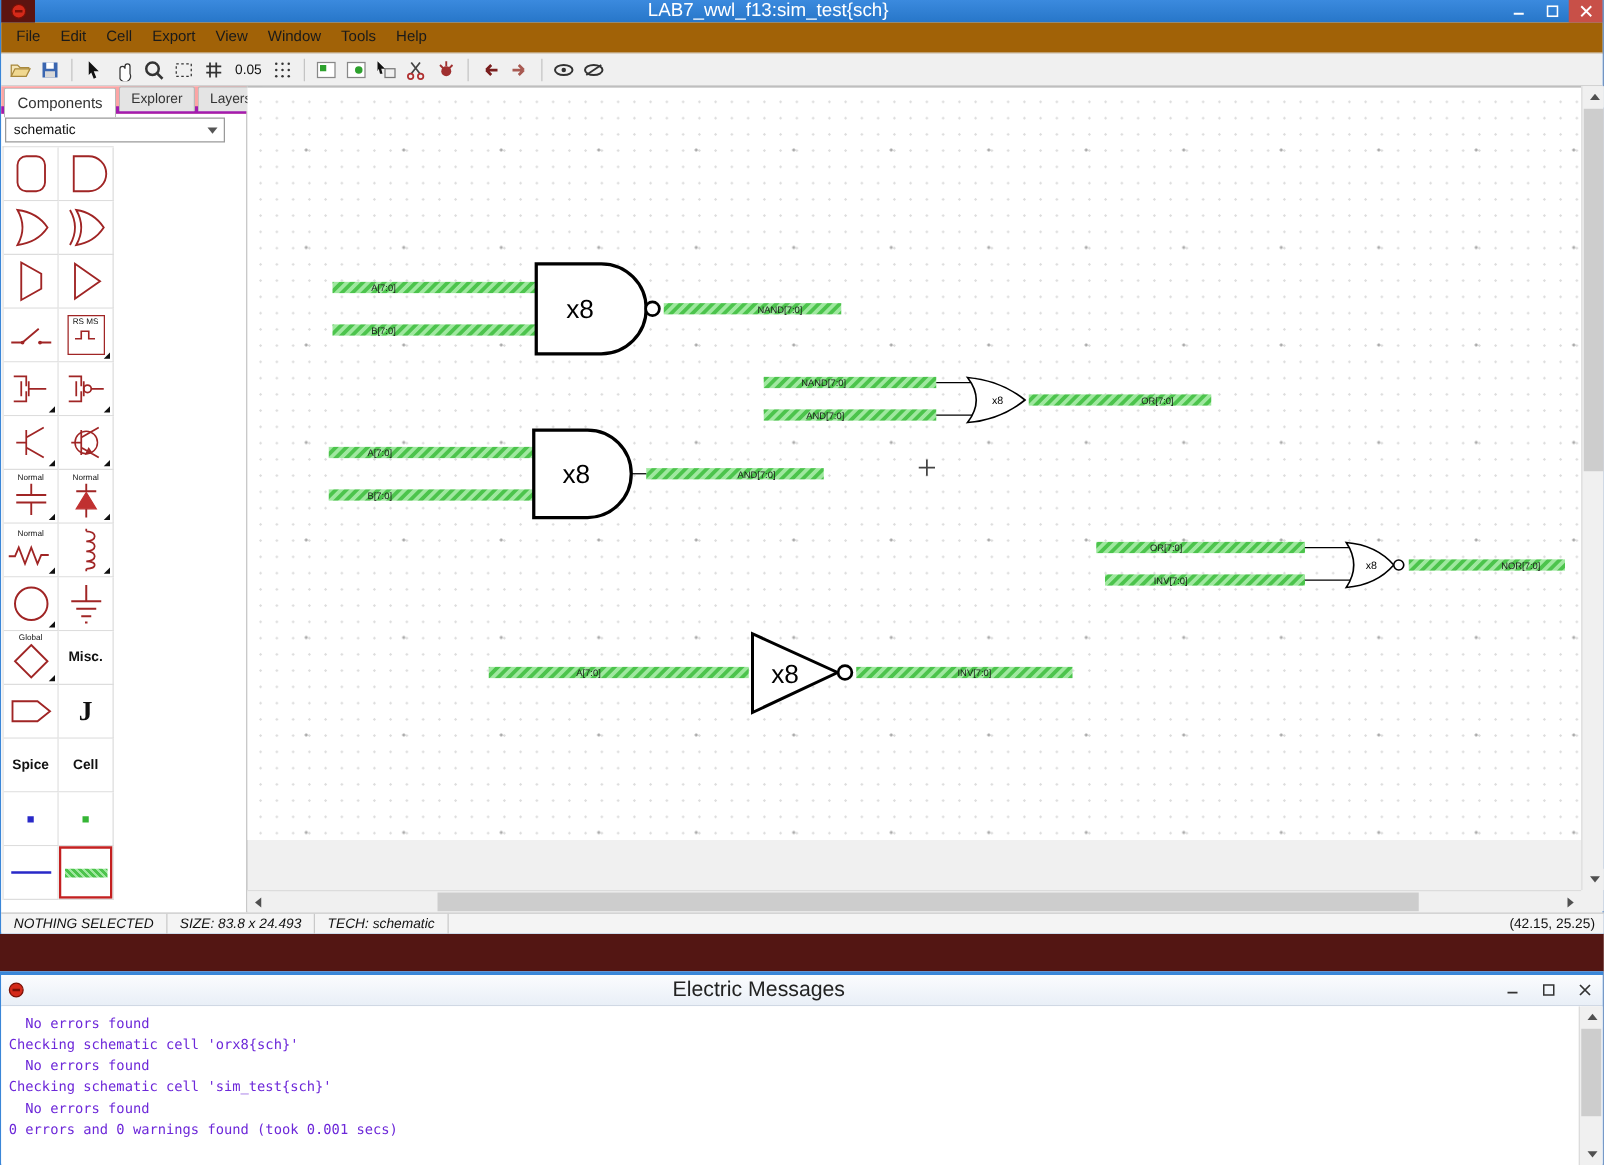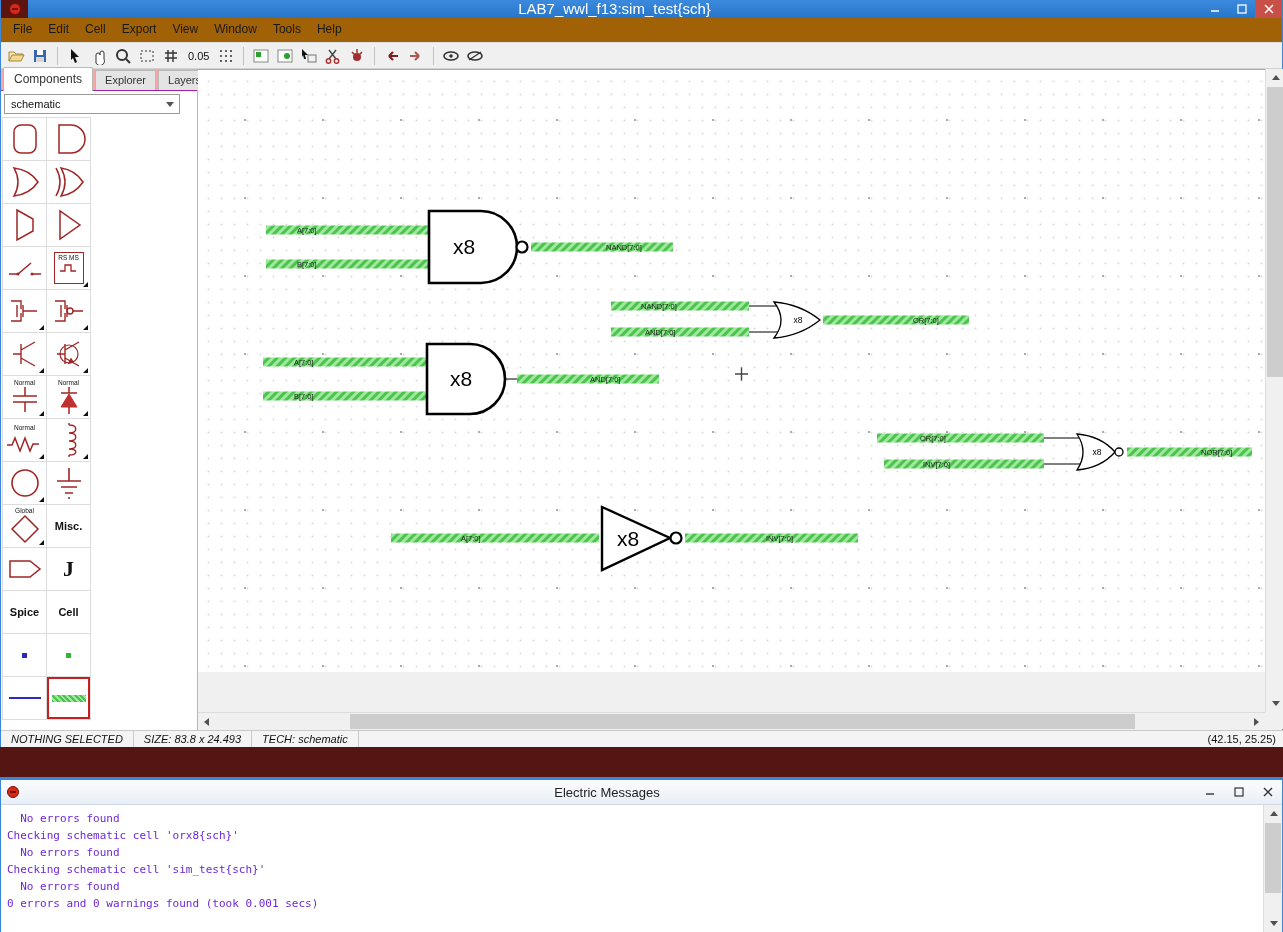--- a/index.html
+++ b/index.html
@@ -23,21 +23,21 @@
   .menubar { height:25px; background:#a16207; border-bottom:1px solid #e0e0e0; display:flex; align-items:flex-start; padding-left:4px; }
   .menu-item { font-size:12px; color:#1a1a1a; padding:4px 8px; cursor:default; }
 
   .toolbar { height:26px; background:#f0f0f0; border-bottom:1px solid #d2d2d2; display:flex; align-items:center; padding-left:4px; gap:2px; }
   .tbtn { width:22px; height:22px; display:flex; align-items:center; justify-content:center; border:1px solid transparent; }
   .tsep { width:1px; height:18px; background:#c4c4c4; margin:0 4px; }
   .grid-size { font-size:11px; color:#111; padding:0 4px; }
 
   
   #sidepanel { position:absolute; left:0; top:69px; width:197px; height:661px; background:#fff; border-right:1px solid #b8b8b8; }
-  .tabs { display:flex; height:22px; background:#fca5a5; border-bottom:1px solid #a21caf; align-items:flex-end; }
+  .tabs { display:flex; height:22px; background:#fca5a5; border-bottom:6px solid #a21caf; align-items:flex-start; }
   .tab { font-size:11px; padding:3px 9px 4px; border:1px solid #b8b8b8; border-bottom:none; background:#e4e4e4; color:#333; margin-left:2px; border-radius:2px 2px 0 0; }
   .tab.active { background:#fff; font-size:12px; padding:4px 10px 5px; position:relative; top:1px; }
   .tech-select { margin:3px; width:176px; height:20px; border:1px solid #9a9a9a; background:#fff; display:flex; align-items:center; font-size:11px; color:#111; padding:0 6px; position:relative; }
   .tech-select .chev { position:absolute; right:5px; top:7px; width:0; height:0; border-left:4px solid transparent; border-right:4px solid transparent; border-top:5px solid #555; }
 
   .palette { display:grid; grid-template-columns:44px 44px; border-top:1px solid #ddd; border-left:1px solid #ddd; width:89px; margin-left:1px; }
   .pcell { width:44px; height:43px; border-right:1px solid #ddd; border-bottom:1px solid #ddd; display:flex; flex-direction:column; align-items:center; justify-content:center; background:#fff; position:relative; }
   .pcell.sub::after { content:""; position:absolute; right:2px; bottom:2px; width:0; height:0; border-left:5px solid transparent; border-bottom:5px solid #111; }
   .pcell svg { display:block; }
   .plab { font-size:6.5px; color:#111; line-height:7px; }
@@ -77,21 +77,21 @@
   
   #statusbar { position:absolute; left:0; top:730px; width:1283px; height:17px; background:#f4f4f4;
     border-top:1px solid #c9c9c9; display:flex; align-items:center; font-size:11px; color:#111; }
   .sseg { padding:0 10px; border-right:1px solid #c9c9c9; height:100%; display:flex; align-items:center; white-space:nowrap;font-style:italic; }
   .scoords { margin-left:auto; padding:0 8px; }
 
   
   #messages-window { position:absolute; left:0; top:777px; width:1283px; height:155px; background:#fff;
     border:1px solid #3a86d8; border-top:3px solid #3a86d8; }
   .msg-titlebar { height:25px; background:linear-gradient(#fbfcfe,#e9eff7); border-bottom:1px solid #d0d8e4; display:flex; align-items:center; }
-  .msg-title { flex:1; text-align:center; font-size:13px; color:#222; }
+  .msg-title { flex:1; text-align:center; font-size:17px; color:#222; }
   .msg-winbtn { width:29px; height:20px; display:flex; align-items:center; justify-content:center; }
   .msg-app-icon { margin-left:6px; }
   .msg-body { position:relative; height:127px; background:#fff; overflow:hidden; }
   .msg-lines { padding:5px 0 0 6px; }
   .mline { white-space:pre; font-family:"DejaVu Sans Mono", monospace; font-size:11px; line-height:17px; color:#6d28d9; }
   #vscroll-msg { right:0; top:0; height:127px; position:absolute; width:19px; background:#f0f0f0; border-left:1px solid #dcdcdc; }
 
   .bus-label { font-size:7.5px; fill:#1c1c1c; font-family:"Liberation Sans", sans-serif; }
   .gate-label-big { font-size:21px; fill:#000; font-family:"Liberation Sans", sans-serif; }
   .gate-label-small { font-size:8.5px; fill:#000; font-family:"Liberation Sans", sans-serif; }

